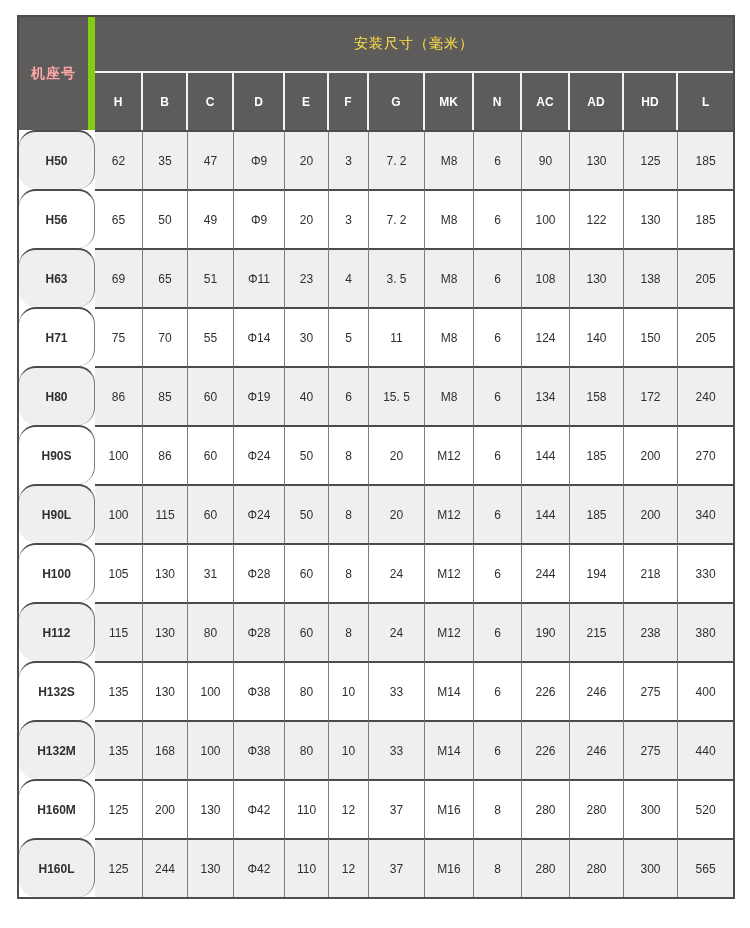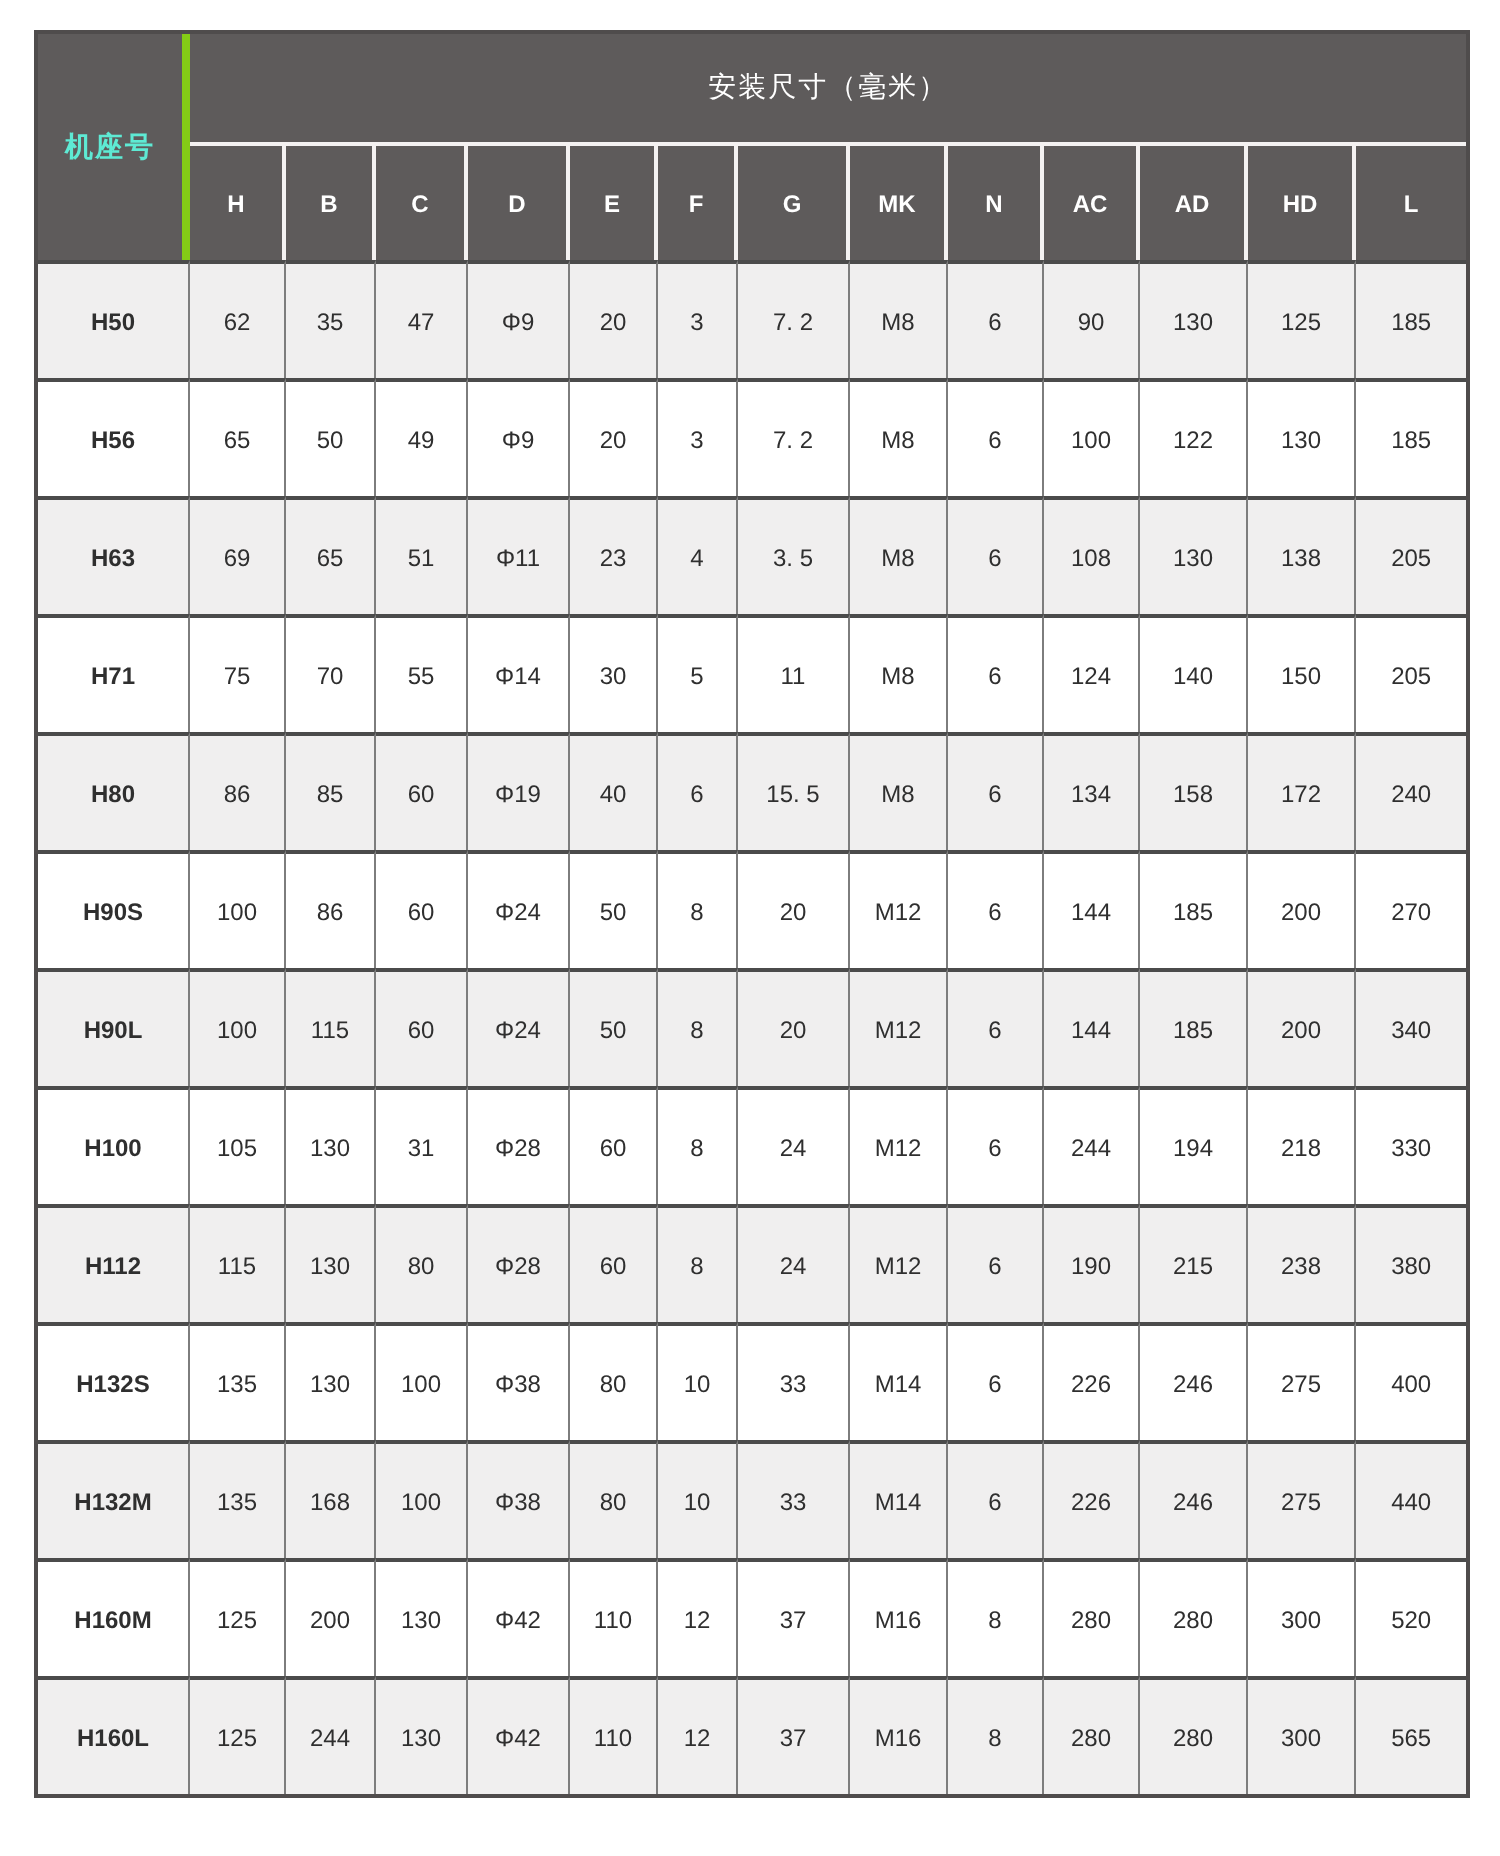--- a/index.html
+++ b/index.html
@@ -28,29 +28,29 @@
   }
   table.spec th, table.spec td {
     box-sizing: border-box;
     text-align: center;
     vertical-align: middle;
     padding: 0;
   }
   
   th.corner {
     background: #5e5b5b;
-    color: #5eead4;
+    color: #fca5a5;
     font-size: 14px;
     font-weight: bold;
-    border-right: 4px solid #84cc16;
+    border-right: 7px solid #84cc16;
     letter-spacing: 1px;
   }
   th.span-header {
     background: #5e5b5b;
-    color: #ffffff;
+    color: #fde047;
     font-size: 14px;
     font-weight: normal;
     height: 56px;
     border-bottom: 2px solid #f4f2f2;
     letter-spacing: 1px;
   }
   th.col-letter {
     background: #5e5b5b;
     color: #ffffff;
     font-size: 12px;
@@ -59,20 +59,21 @@
     border-right: 2px solid #f4f2f2;
   }
   th.col-letter:last-child {
     border-right: none;
   }
   
   tbody th.model {
     font-size: 12px;
     font-weight: bold;
     color: #2f2f2f;
+    border-radius: 17px;
   }
   tbody td {
     font-size: 12px;
     color: #2f2f2f;
   }
   tbody th.model, tbody td {
     height: 59px;
     border-top: 2px solid #4b4b4b;
     border-right: 1px solid #7d7d7d;
     background: #ffffff;

